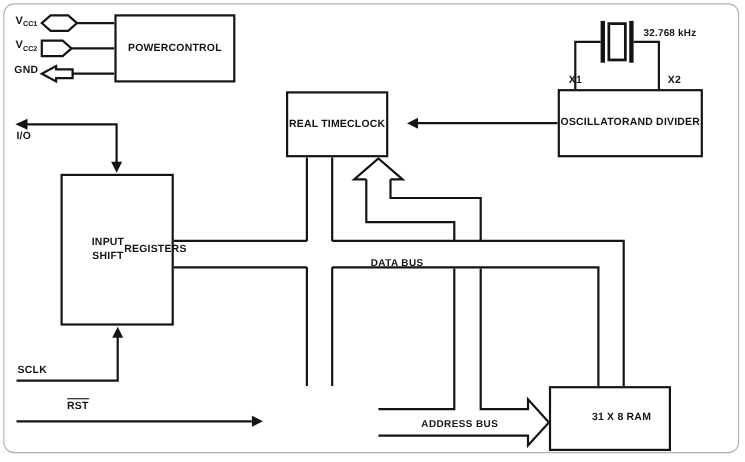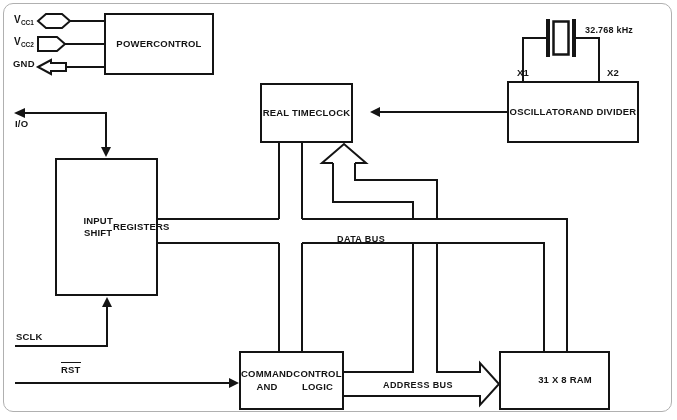--- a/index.html
+++ b/index.html
@@ -124,24 +124,20 @@
   <div class="block" id="blk-rtc">
     <div>REAL TIME</div>
     <div>CLOCK</div>
   </div>
 
   <div class="block" id="blk-isr">
     <div>INPUT SHIFT</div>
     <div>REGISTERS</div>
   </div>
 
-  <div class="block" id="blk-cmd">
-    <div>COMMAND AND</div>
-    <div>CONTROL LOGIC</div>
-  </div>
 
   <div class="block" id="blk-ram">
     <div>31 X 8 RAM</div>
   </div>
 
   <div class="lbl" id="lbl-vcc1"><span>V</span><span class="sub">CC1</span></div>
 
   <div class="lbl" id="lbl-vcc2"><span>V</span><span class="sub">CC2</span></div>
 
   <div class="lbl" id="lbl-gnd">GND</div>

